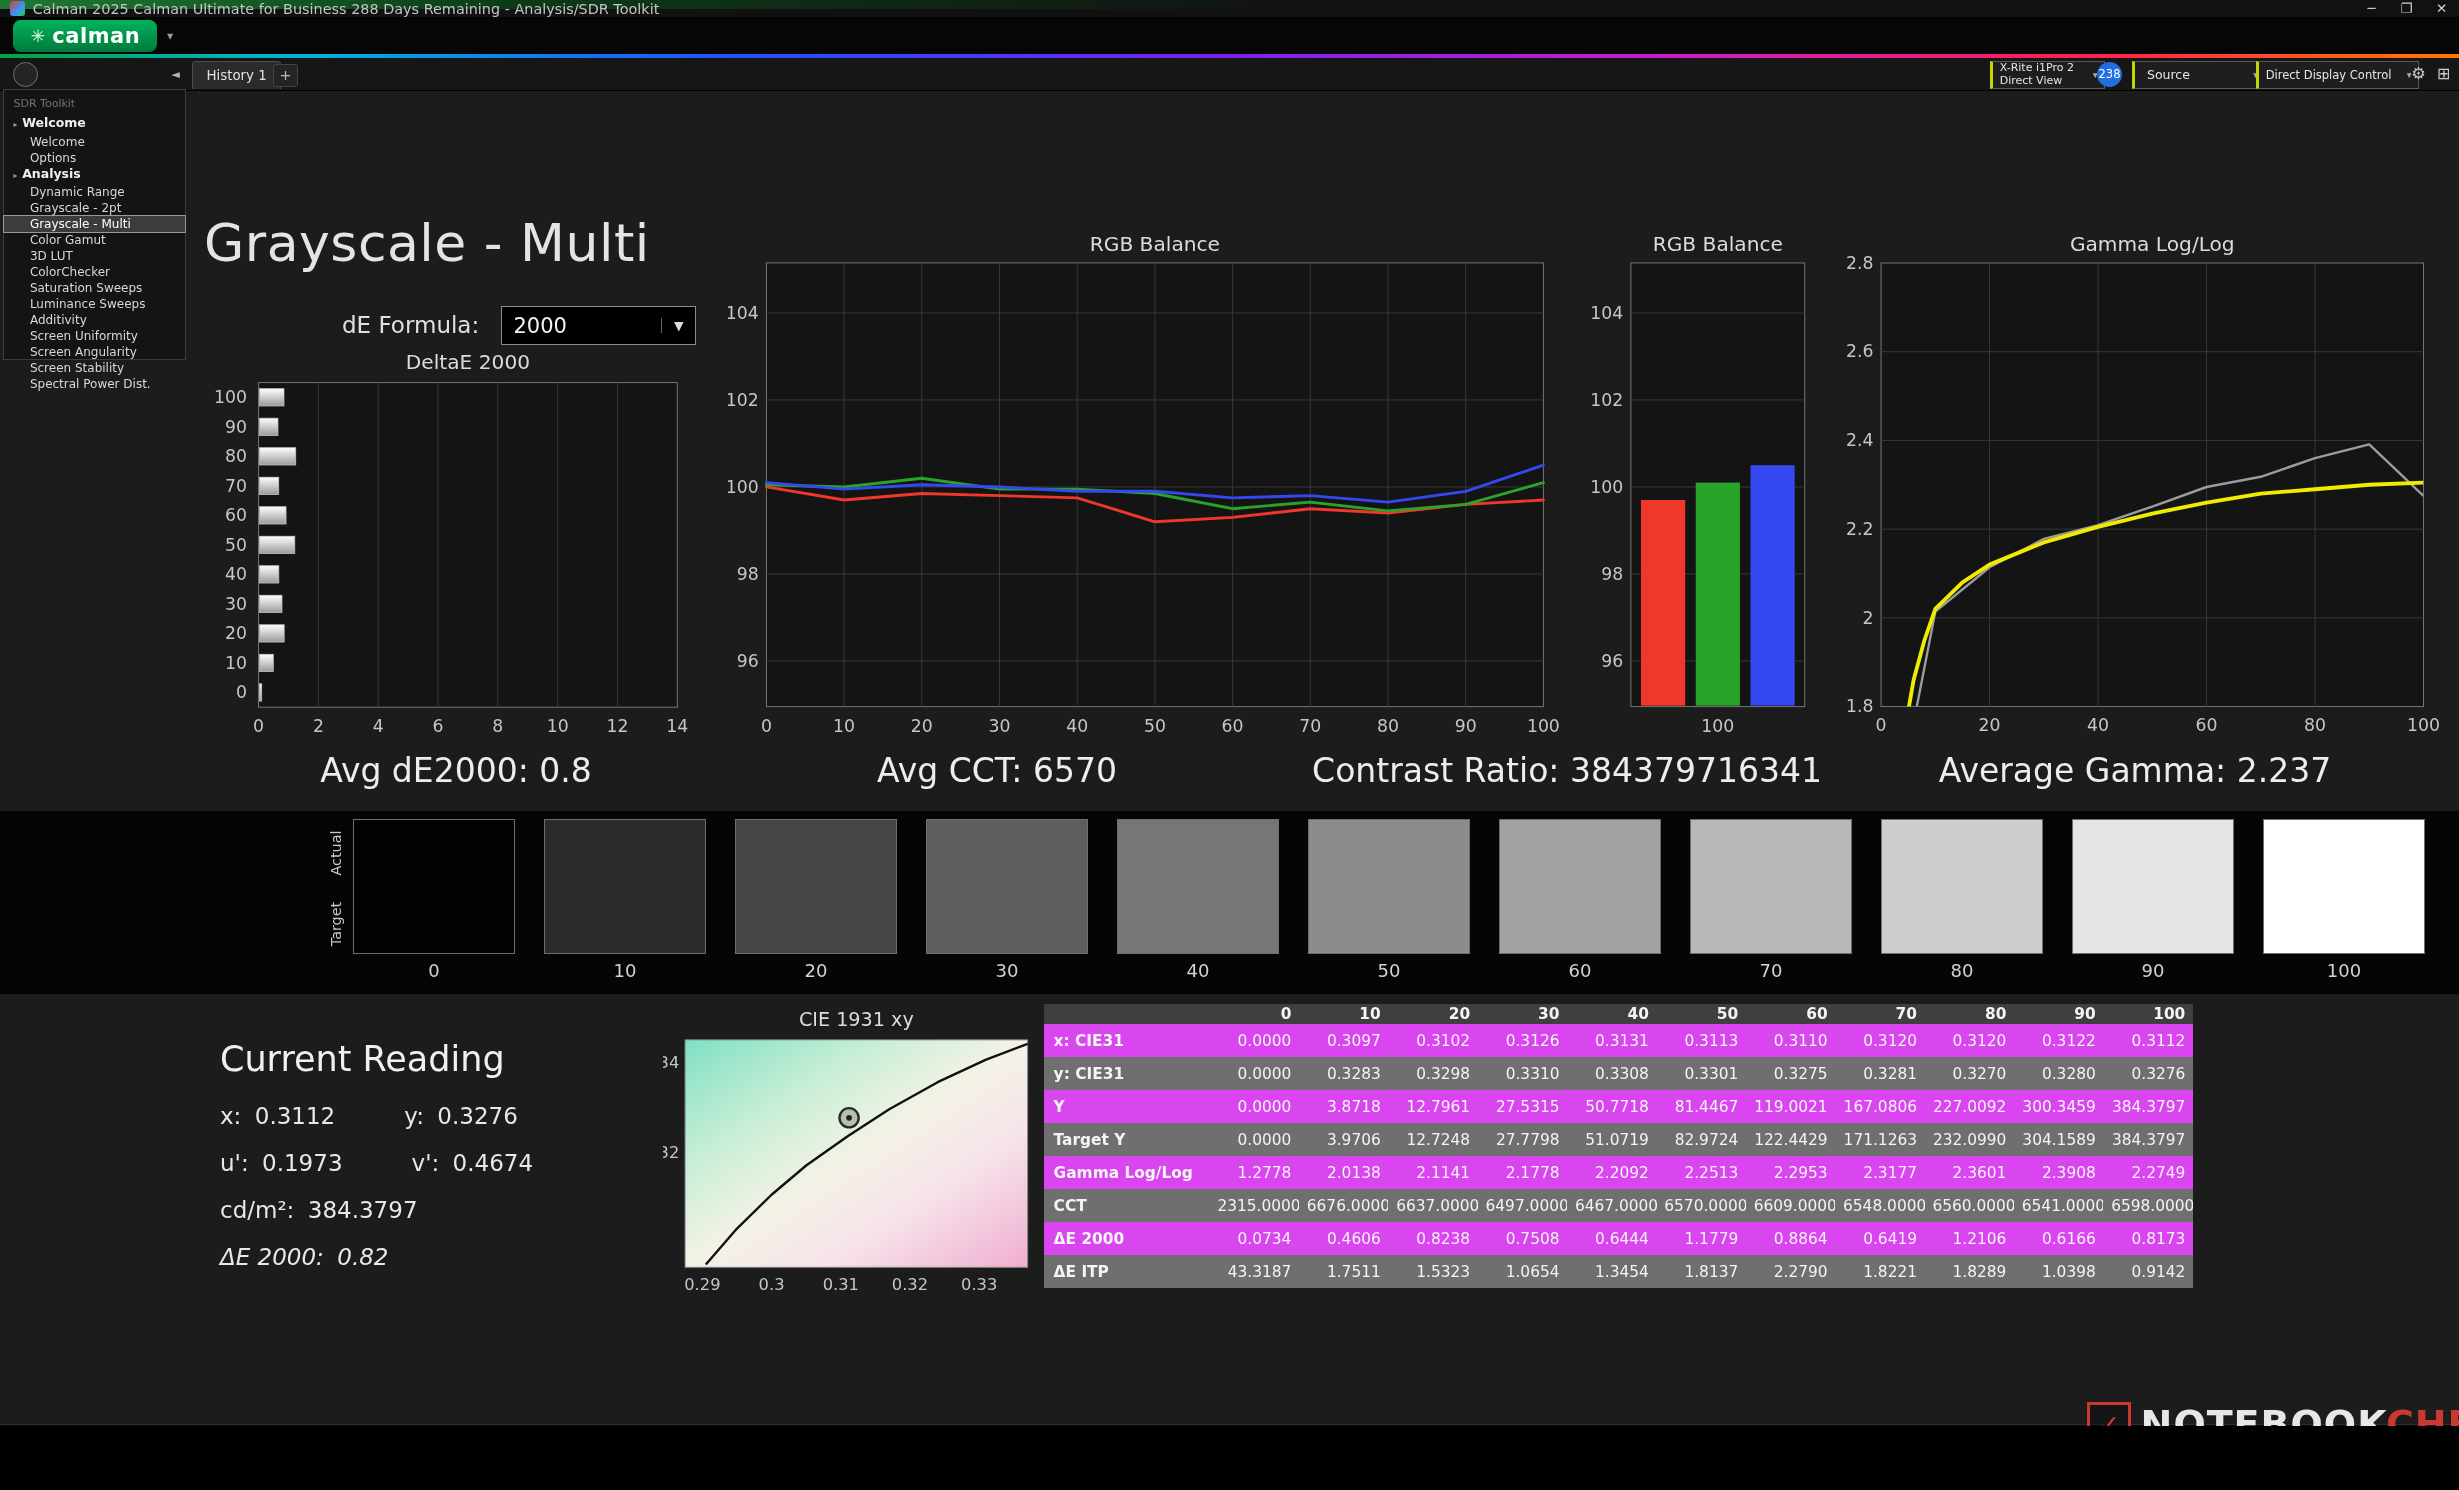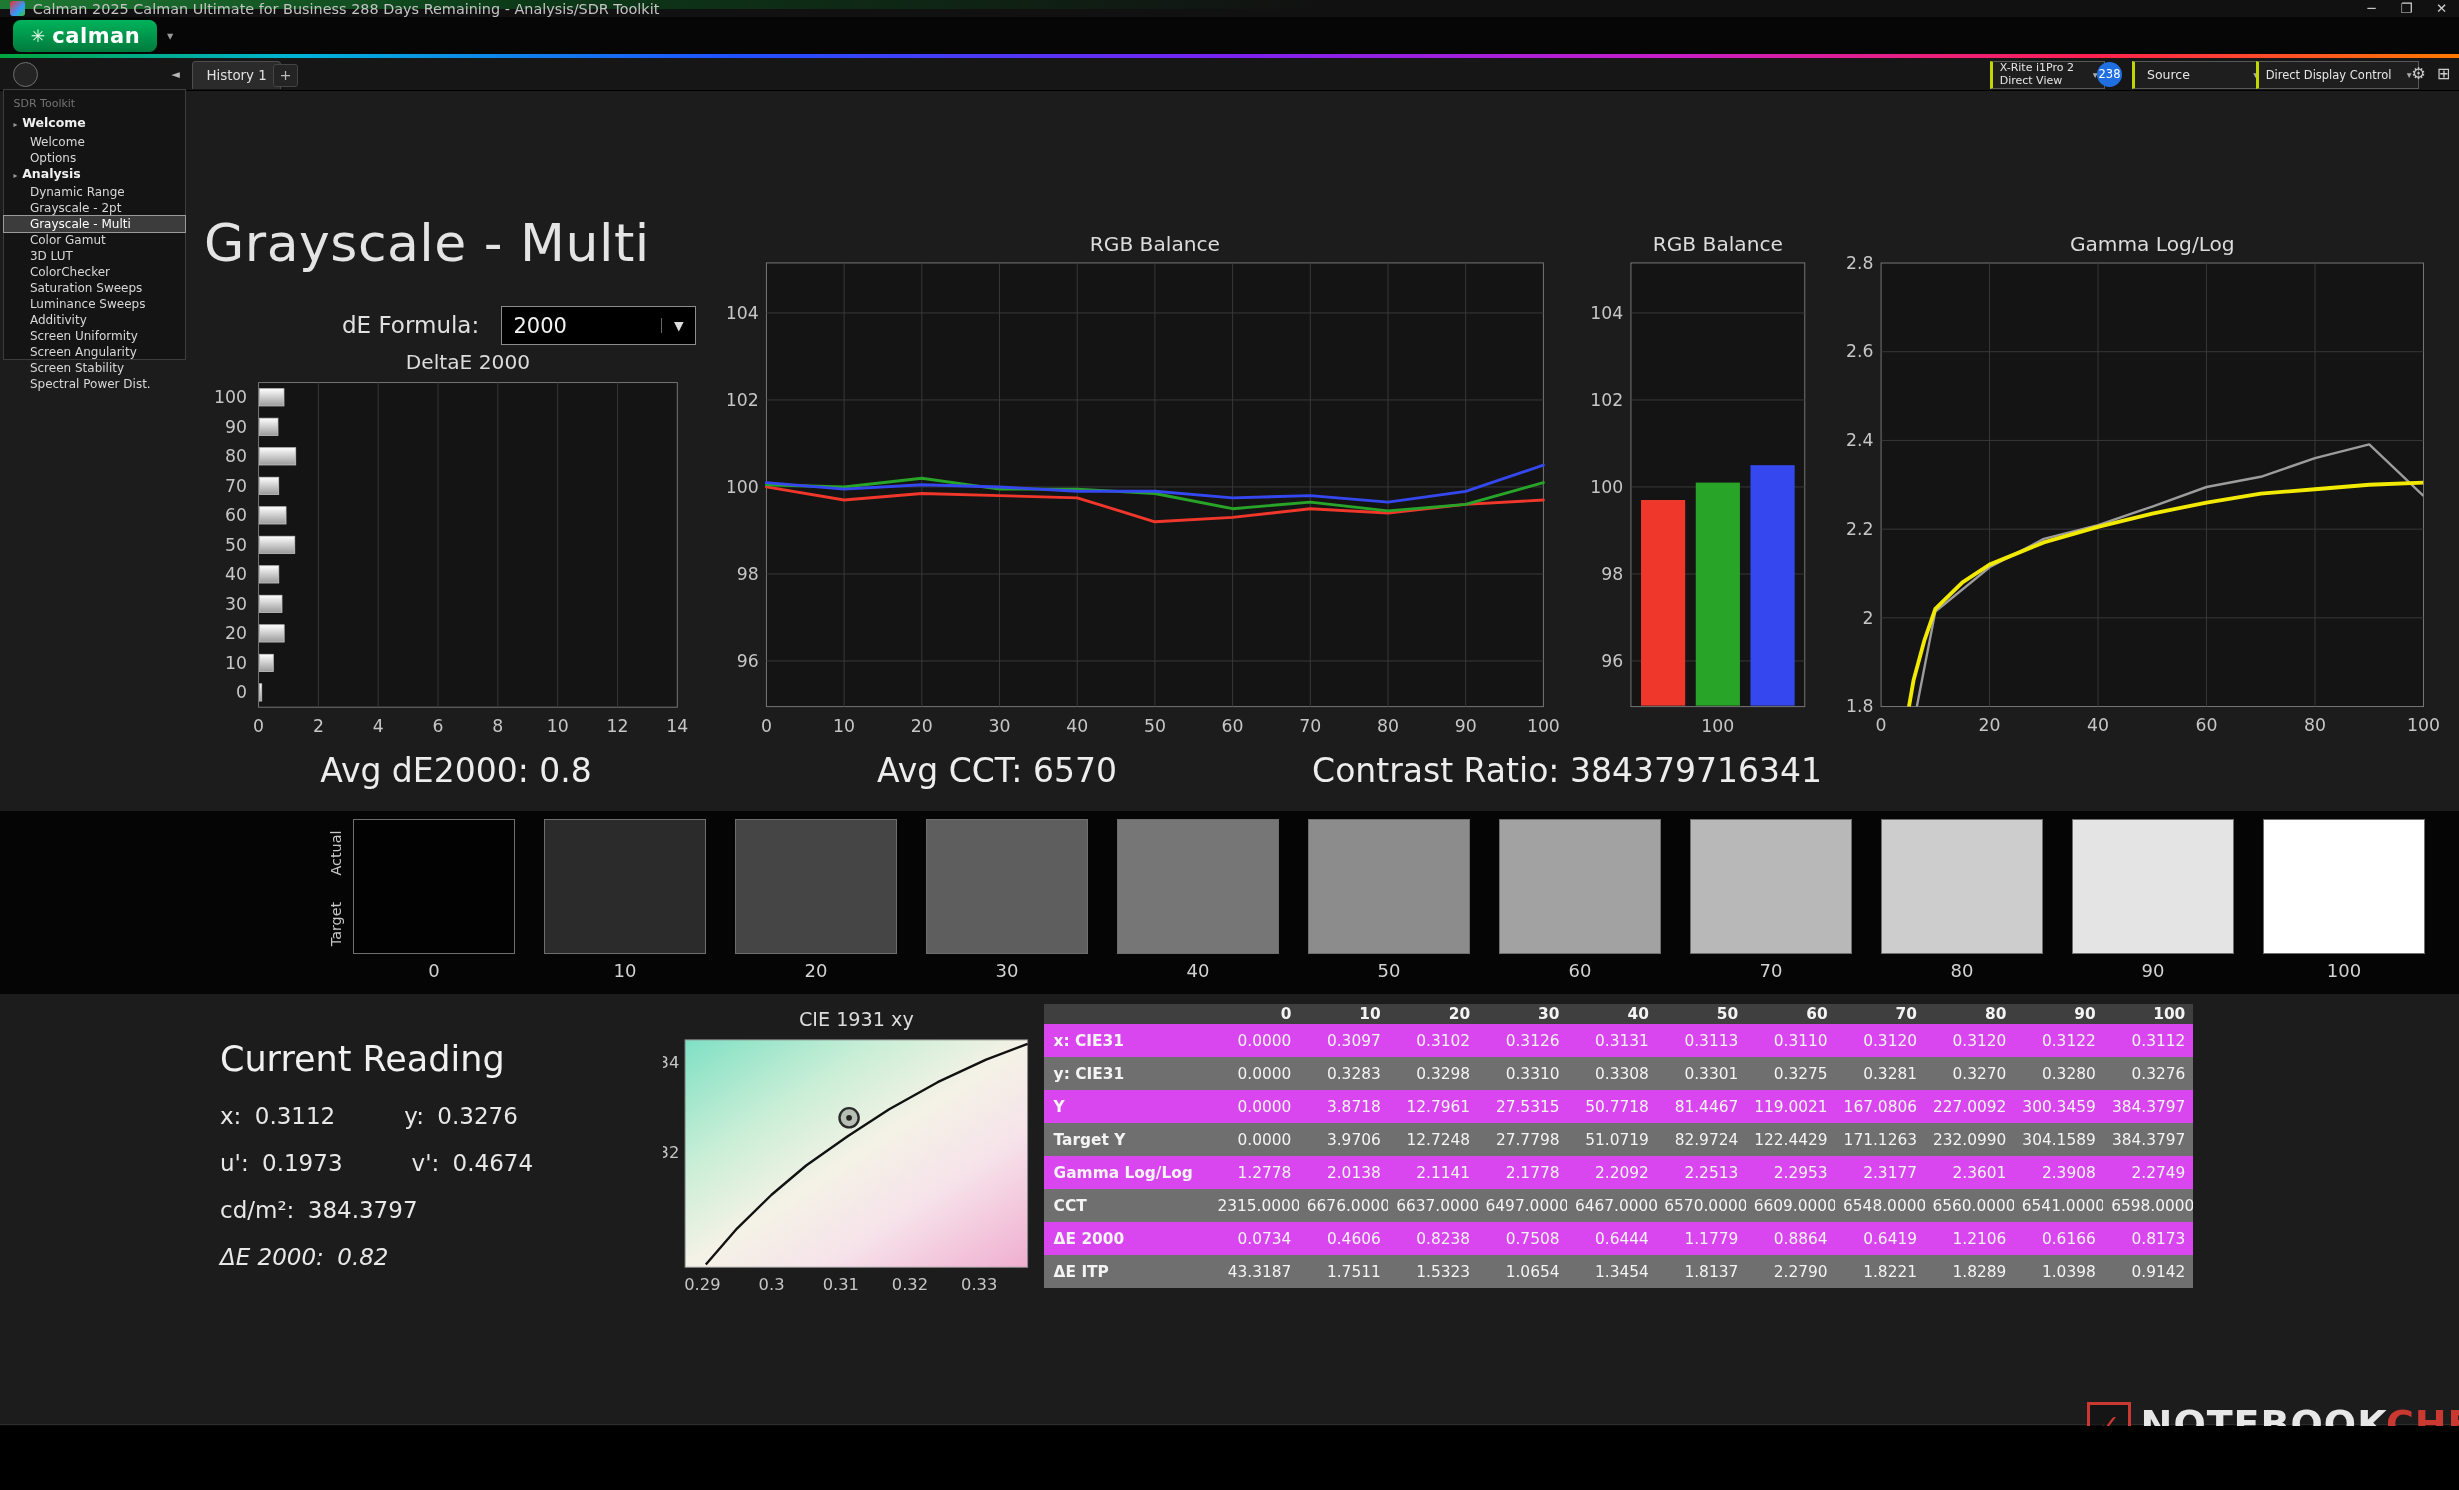--- a/index.html
+++ b/index.html
@@ -312,20 +312,21 @@
       <line x1="500" y1="32" x2="500" y2="494" stroke="#3a3a3a"></line>
       <text x="500" y="520" text-anchor="middle" font-size="18" fill="#c6c6c6">80</text>
       <text x="613" y="520" text-anchor="middle" font-size="18" fill="#c6c6c6">100</text>
       <polyline points="59.3,725.0000000000001 76.25,540.2 104.5,395.1320000000001 161,348.932 217.5,319.364 274,305.0419999999999 330.5,285.63800000000003 387,265.31 443.5,254.68399999999994 500,235.28000000000003 556.5,220.95799999999997 613,274.55" fill="none" stroke="#9c9c9c" stroke-width="2.5" clip-path="url(#gclip)" stroke-linejoin="round"></polyline>
       <polyline points="59.3,655.7 70.6,530.96 81.9,466.28 93.2,424.70000000000005 104.5,392.36 132.75,364.63999999999993 161,346.1599999999999 217.5,323.06 274,306.88999999999993 330.5,293.03000000000003 387,281.4800000000001 443.5,272.24000000000007 500,267.61999999999995 556.5,263.00000000000006 613,260.6899999999999" fill="none" stroke="#f2ea00" stroke-width="4" clip-path="url(#gclip)" stroke-linejoin="round"></polyline>
     </svg>
 
   <div class="stat" style="left:456px;top:751px;">Avg dE2000: 0.8</div>
   <div class="stat" style="left:997px;top:751px;">Avg CCT: 6570</div>
   <div class="stat" style="left:1567px;top:751px;">Contrast Ratio: 384379716341</div>
+  <div class="stat" style="left:2135px;top:751px;">Average Gamma: 2.237</div>
 
   <div class="band abs" style="left:0;top:811px;width:2459px;height:183px;">
     <div class="rot" style="left:336px;top:42px;">Actual</div>
     <div class="rot" style="left:336px;top:113px;">Target</div>
     <div id="band-swatches">
         <div class="bandsw" style="left: 353px; background: rgb(2, 2, 2);"></div>
         <div class="bandlbl" style="left: 353px;">0</div>
         <div class="bandsw" style="left: 544px; background: rgb(43, 43, 43);"></div>
         <div class="bandlbl" style="left: 544px;">10</div>
         <div class="bandsw" style="left: 735px; background: rgb(69, 69, 69);"></div>

